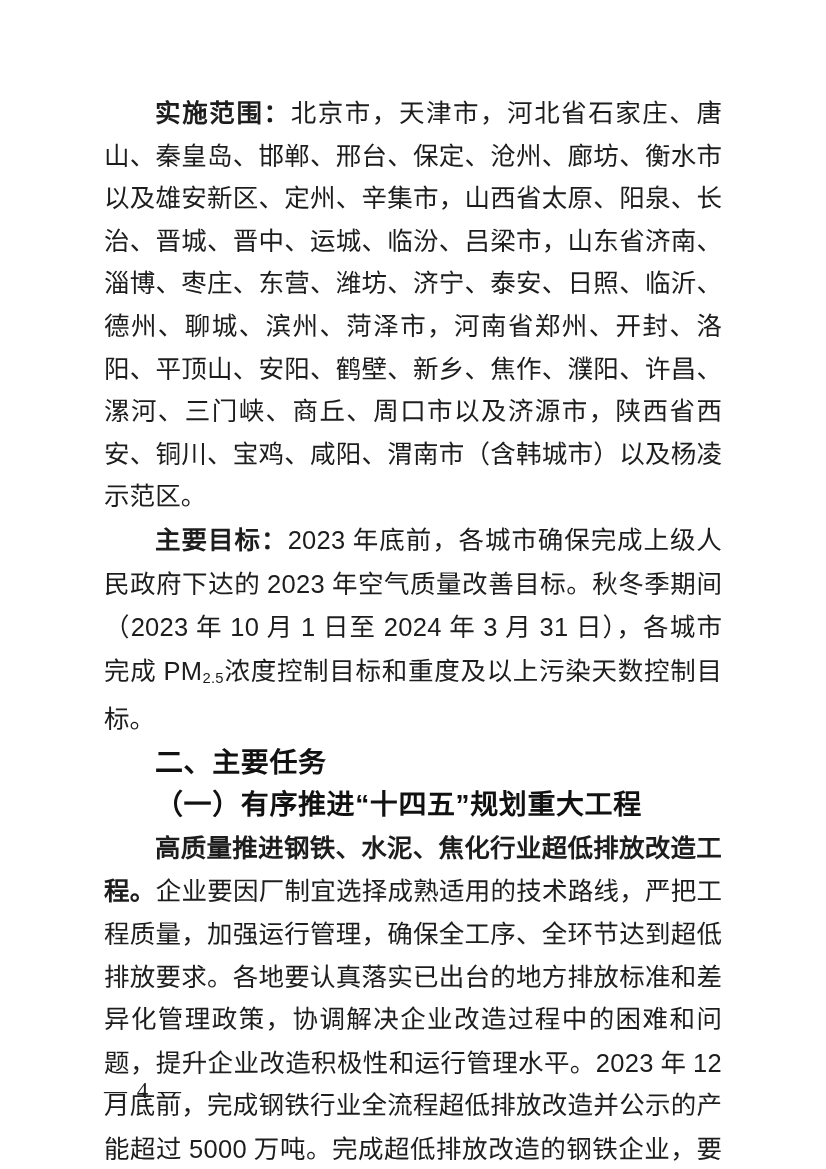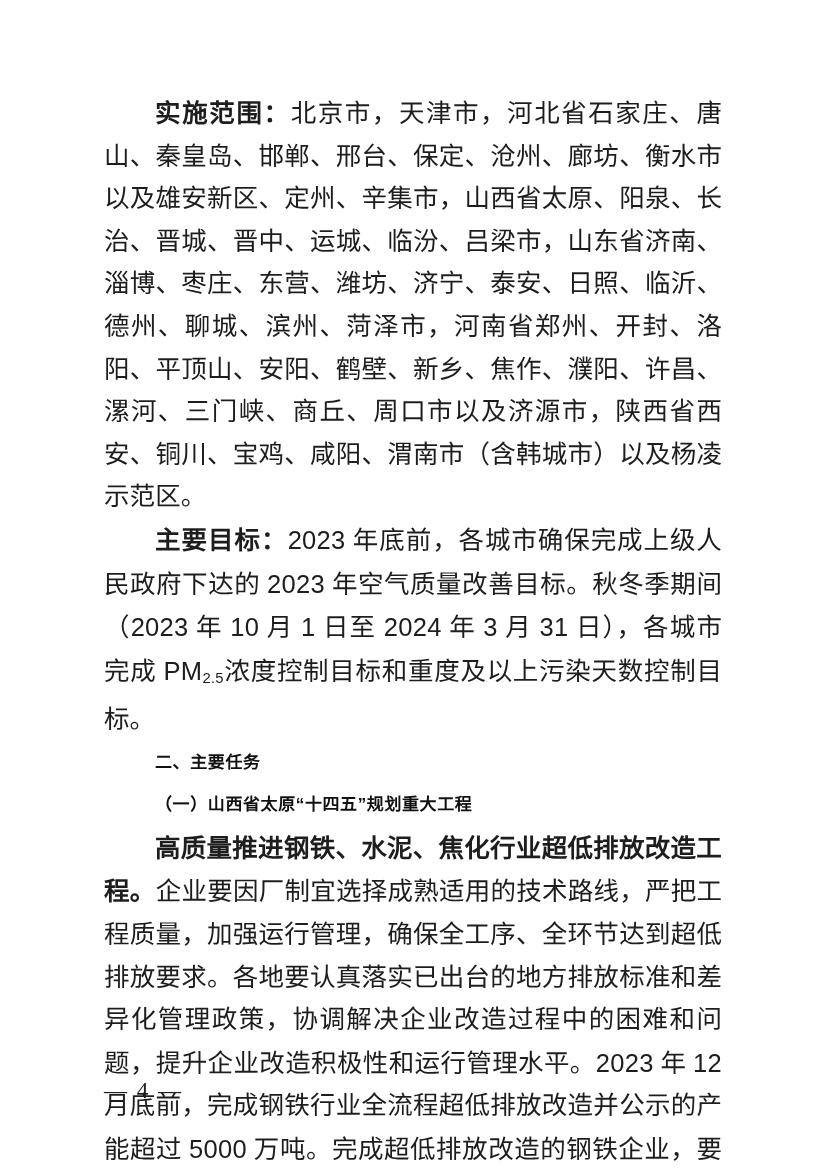--- a/index.html
+++ b/index.html
@@ -66,21 +66,21 @@
     font-size: 0.58em;
     vertical-align: -0.18em;
     letter-spacing: 0.2px;
   }
 
   
   .heading-l1,
   .heading-l2 {
     font-family: "Liberation Sans", "DejaVu Sans", sans-serif;
     font-weight: bold;
-    font-size: 17px;
+    font-size: 28px;
     line-height: 42.6px;
     margin: 0;
     text-indent: 51px;
     letter-spacing: 0.6px;
     color: #111111;
   }
 
   
   #footer {
     position: absolute;
@@ -105,21 +105,21 @@
 <div id="page">
 
   <div id="content">
 
     <p class="para indent"><span class="lead">实施范围：</span><span>北京市，天津市，河北省石家庄、唐山、秦皇岛、邯郸、邢台、保定、沧州、廊坊、衡水市以及雄安新区、定州、辛集市，山西省太原、阳泉、长治、晋城、晋中、运城、临汾、吕梁市，山东省济南、淄博、枣庄、东营、潍坊、济宁、泰安、日照、临沂、德州、聊城、滨州、菏泽市，河南省郑州、开封、洛阳、平顶山、安阳、鹤壁、新乡、焦作、濮阳、许昌、漯河、三门峡、商丘、周口市以及济源市，陕西省西安、铜川、宝鸡、咸阳、渭南市（含韩城市）以及杨凌示范区。</span></p>
 
     <p class="para indent"><span class="lead">主要目标：</span><span class="num">2023</span><span> 年底前，各城市确保完成上级人民政府下达的 </span><span class="num">2023</span><span> 年空气质量改善目标。秋冬季期间（</span><span class="num">2023</span><span> 年 </span><span class="num">10</span><span> 月 </span><span class="num">1</span><span> 日至 </span><span class="num">2024</span><span> 年 </span><span class="num">3</span><span> 月 </span><span class="num">31</span><span> 日），各城市完成 </span><span class="num">PM</span><sub class="num">2.5</sub><span>浓度控制目标和重度及以上污染天数控制目标。</span></p>
 
     <p class="heading-l1">二、主要任务</p>
 
-    <p class="heading-l2">（一）山西省太原“十四五”规划重大工程</p>
+    <p class="heading-l2">（一）有序推进“十四五”规划重大工程</p>
 
     <p class="para indent"><span class="lead">高质量推进钢铁、水泥、焦化行业超低排放改造工程。</span><span>企业要因厂制宜选择成熟适用的技术路线，严把工程质量，加强运行管理，确保全工序、全环节达到超低排放要求。各地要认真落实已出台的地方排放标准和差异化管理政策，协调解决企业改造过程中的困难和问题，提升企业改造积极性和运行管理水平。</span><span class="num">2023</span><span> 年 </span><span class="num">12</span><span> 月底前，完成钢铁行业全流程超低排放改造并公示的产能超过 </span><span class="num">5000</span><span> 万吨。完成超低排放改造的钢铁企业，要严格按照指标要求、监测技术规范等开展评估监测。经评估监测确认全面达到超低排放要求的企业，</span></p>
 
   </div>
 
   <div id="footer">
     <p class="page-number">— 4 —</p>
   </div>
 
 </div>

